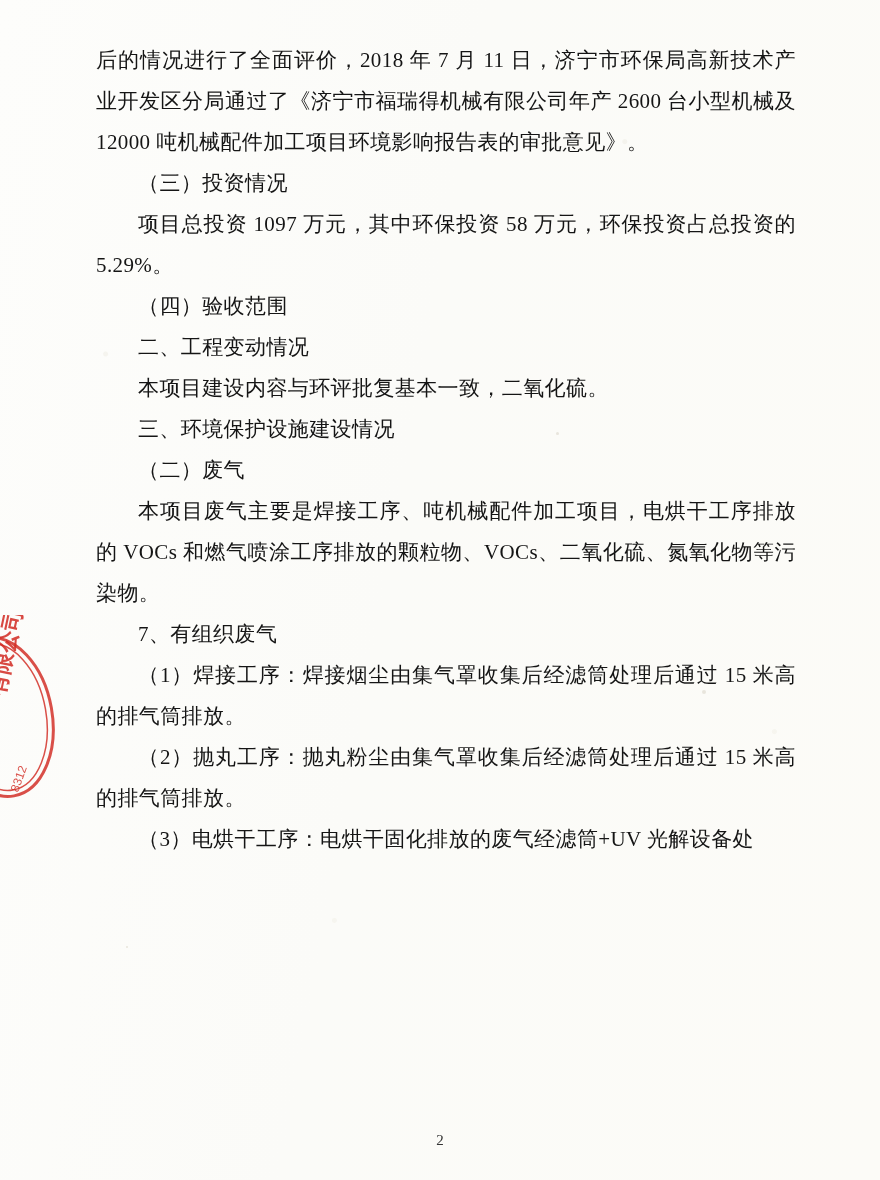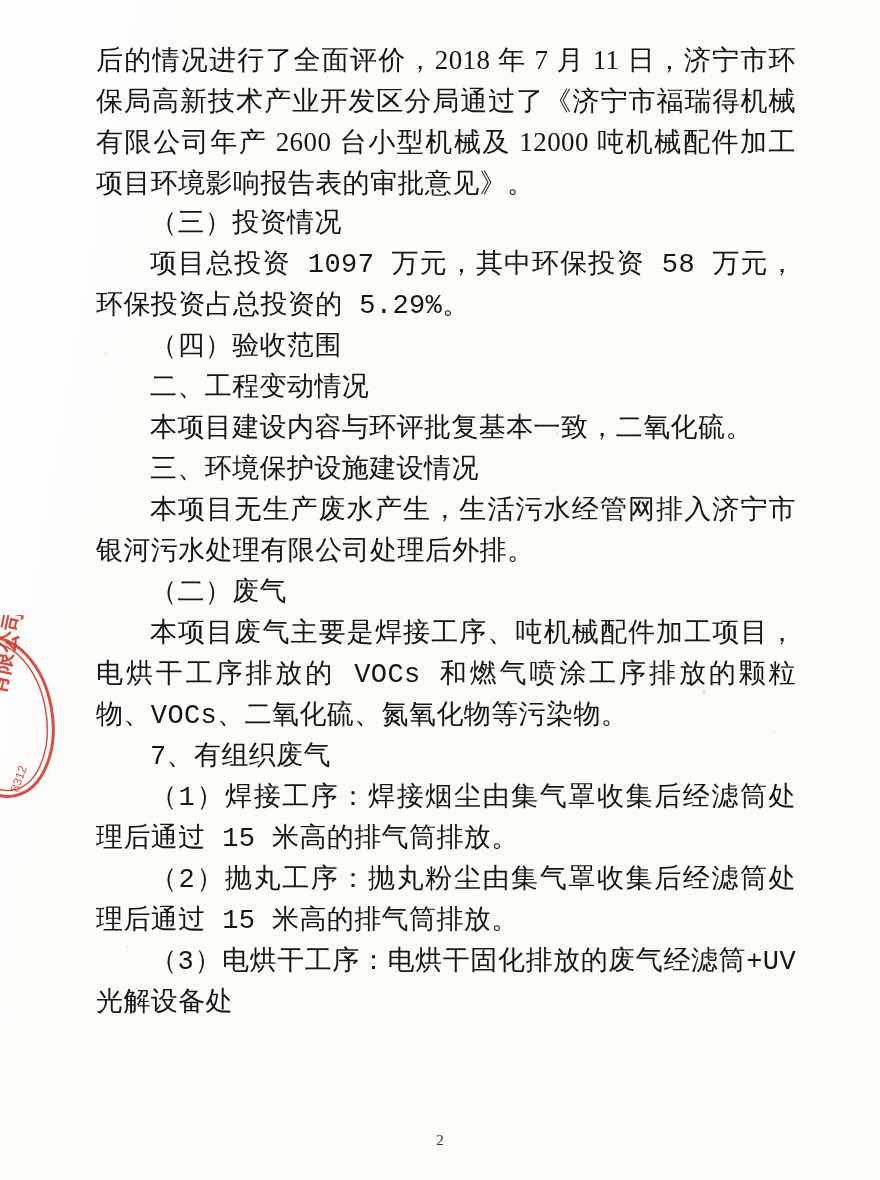--- a/index.html
+++ b/index.html
@@ -28,33 +28,32 @@
       radial-gradient(circle at 71% 12%, rgba(220,215,200,.22) 0 2px, transparent 3px),
       radial-gradient(circle at 38% 78%, rgba(222,218,200,.18) 0 2px, transparent 3px),
       radial-gradient(circle at 88% 62%, rgba(222,218,200,.18) 0 2px, transparent 3px);
     pointer-events: none;
   }
   .content {
     position: absolute;
     left: 96px;
     top: 40px;
     width: 700px;
-    font-size: 27px;
+    font-size: 21px;
     line-height: 41px;
     color: #151515;
     letter-spacing: .4px;
   }
   p {
     margin: 0;
     text-align: justify;
     text-justify: inter-ideograph;
   }
   p.indent {
     text-indent: 2em;
-    font-family: Liberation Mono, monospace;
   }
   .page-number {
     position: absolute;
     left: 0;
     right: 0;
     top: 1132px;
     text-align: center;
     font-size: 15px;
     color: #333;
     font-family: "Liberation Serif", serif;
@@ -105,21 +104,20 @@
   </div>
 
   <div class="content">
     <p>后的情况进行了全面评价，2018 年 7 月 11 日，济宁市环保局高新技术产业开发区分局通过了《济宁市福瑞得机械有限公司年产 2600 台小型机械及 12000 吨机械配件加工项目环境影响报告表的审批意见》。</p>
     <p class="indent">（三）投资情况</p>
     <p class="indent">项目总投资 1097 万元，其中环保投资 58 万元，环保投资占总投资的 5.29%。</p>
     <p class="indent">（四）验收范围</p>
     <p class="indent">二、工程变动情况</p>
     <p class="indent">本项目建设内容与环评批复基本一致，二氧化硫。</p>
     <p class="indent">三、环境保护设施建设情况</p>
-    <p class="indent">本项目无生产废水产生，生活污水经管网排入济宁市银河污水处理有限公司处理后外排。</p>
     <p class="indent">（二）废气</p>
     <p class="indent">本项目废气主要是焊接工序、吨机械配件加工项目，电烘干工序排放的 VOCs 和燃气喷涂工序排放的颗粒物、VOCs、二氧化硫、氮氧化物等污染物。</p>
     <p class="indent">7、有组织废气</p>
     <p class="indent">（1）焊接工序：焊接烟尘由集气罩收集后经滤筒处理后通过 15 米高的排气筒排放。</p>
     <p class="indent">（2）抛丸工序：抛丸粉尘由集气罩收集后经滤筒处理后通过 15 米高的排气筒排放。</p>
     <p class="indent">（3）电烘干工序：电烘干固化排放的废气经滤筒+UV 光解设备处</p>
   </div>
 
   <div class="page-number">2</div>
 </div>

